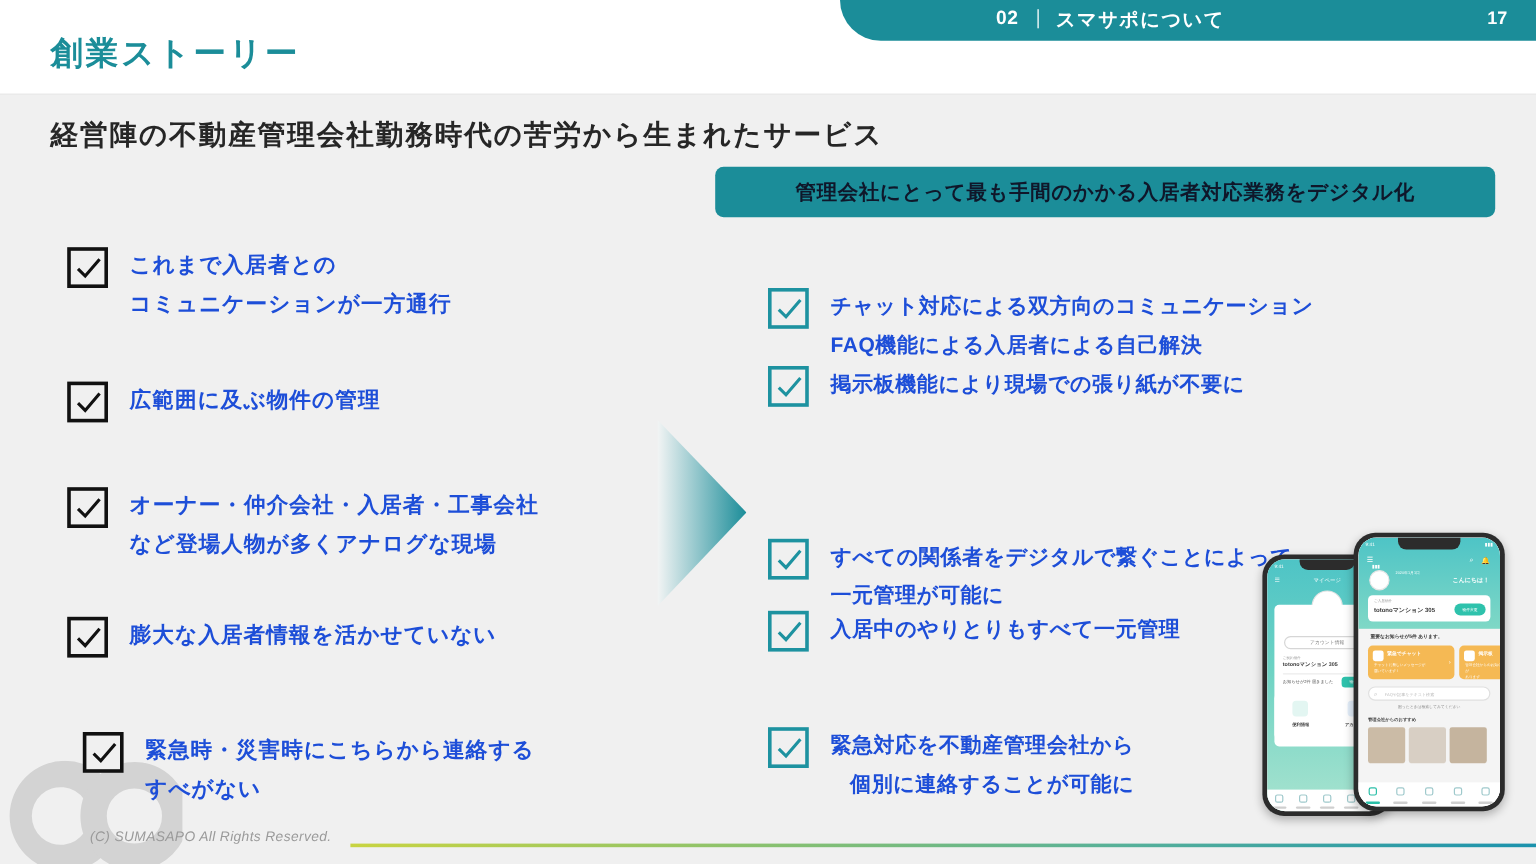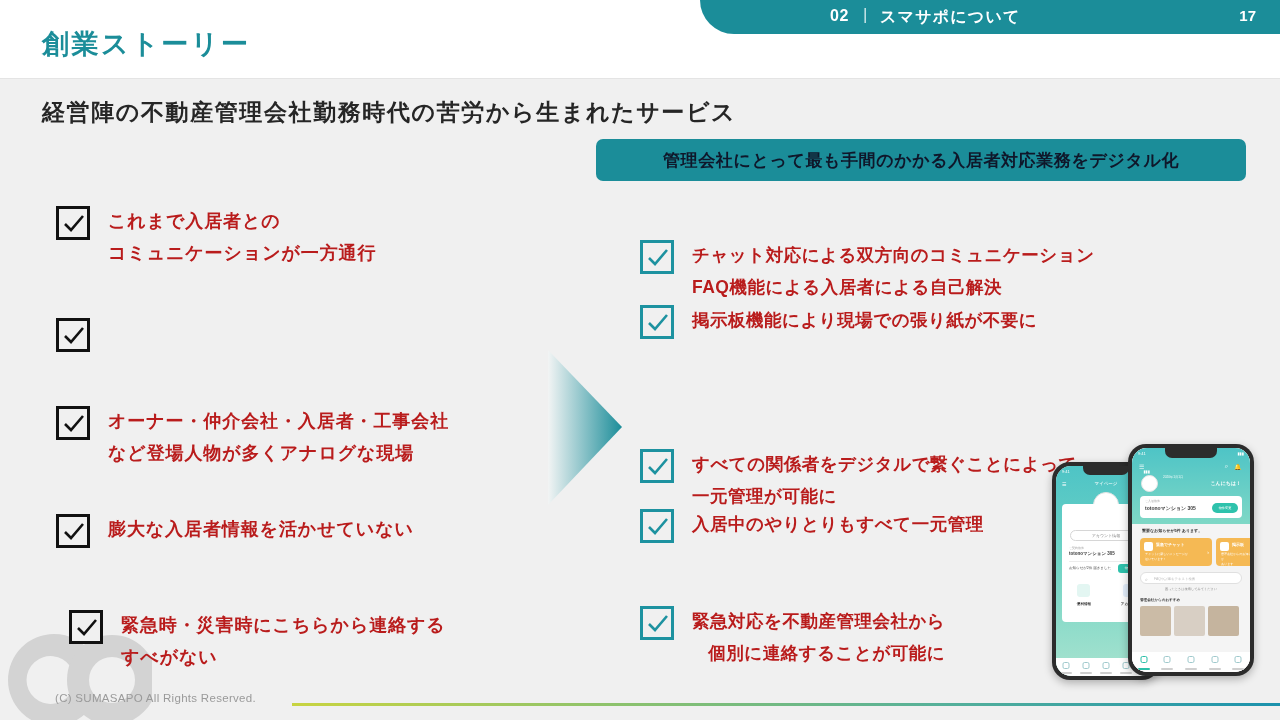--- a/index.html
+++ b/index.html
@@ -91,21 +91,21 @@
     width:34px; height:34px;
     border:3px solid #111111;
     background:#f0f0f0;
     position:relative;
     margin-top:1px;
   }
   .cbox svg { position:absolute; left:3px; top:3px; }
   .cbox-teal { border-color:#1d92a0; background:transparent; }
   .item-text {
     margin-left:18px;
-    color:#b91c1c; font-size:18px; font-weight:bold;
+    color:#1d4ed8; font-size:18px; font-weight:bold;
     line-height:32px; letter-spacing:0.9px;
     white-space:pre-line;
   }
   .col-right .item-text { font-size:17.5px; letter-spacing:0.5px; }
 
   
   .phones { position:absolute; left:1046px; top:442px; width:220px; height:240px; z-index:7; }
   .phone { position:absolute; border-radius:18px; background:#2c2c2c; box-shadow:0 3px 8px rgba(0,0,0,.28); }
   .phone .screen { position:absolute; left:4px; top:4px; right:4px; bottom:4px; border-radius:15px; overflow:hidden; background:#ffffff; }
   .notch { position:absolute; left:50%; transform:translateX(-50%); top:0; background:#2c2c2c; border-bottom-left-radius:7px; border-bottom-right-radius:7px; z-index:3; }
@@ -121,23 +121,24 @@
   .navlbl { position:absolute; left:50%; bottom:2px; transform:translateX(-50%); width:12px; height:2px; background:#cfcfcf; border-radius:1px; }
   .txtline { position:absolute; background:#d9d9d9; border-radius:1px; }
 
   
   .watermark {
     position:absolute; left:-18px; top:634px;
     width:170px; height:110px;
     z-index:3; opacity:1;
   }
   .copyright {
-    position:absolute; left:55px; top:692px;
+    position:absolute; left:75px; top:692px;
     color:#9a9a9a; font-size:11.5px; letter-spacing:0.3px;
     z-index:6;
+    font-style:italic;
   }
   .footer-line {
     position:absolute; left:292px; top:703px;
     width:988px; height:3px;
     background:linear-gradient(90deg,#c8d441 0%, #8cc26d 33%, #55b09a 66%, #1b92ad 100%);
     z-index:6;
   }
 </style>
 </head>
 <body>
@@ -183,20 +184,21 @@
       </span>
       <span class="item-text">これまで入居者との
 コミュニケーションが一方通行</span>
     </div>
     <div class="item" style="top:112px;left:0;">
       <span class="cbox">
         <svg width="24" height="24" viewBox="0 0 24 24">
             <polyline points="3,12 9,18 21,4" fill="none" stroke="#111111" stroke-width="2.6"></polyline>
           </svg>
       </span>
+      <span class="item-text">広範囲に及ぶ物件の管理</span>
     </div>
     <div class="item" style="top:200px;left:0;">
       <span class="cbox">
         <svg width="24" height="24" viewBox="0 0 24 24">
             <polyline points="3,12 9,18 21,4" fill="none" stroke="#111111" stroke-width="2.6"></polyline>
           </svg>
       </span>
       <span class="item-text">オーナー・仲介会社・入居者・工事会社
 など登場人物が多くアナログな現場</span>
     </div>

